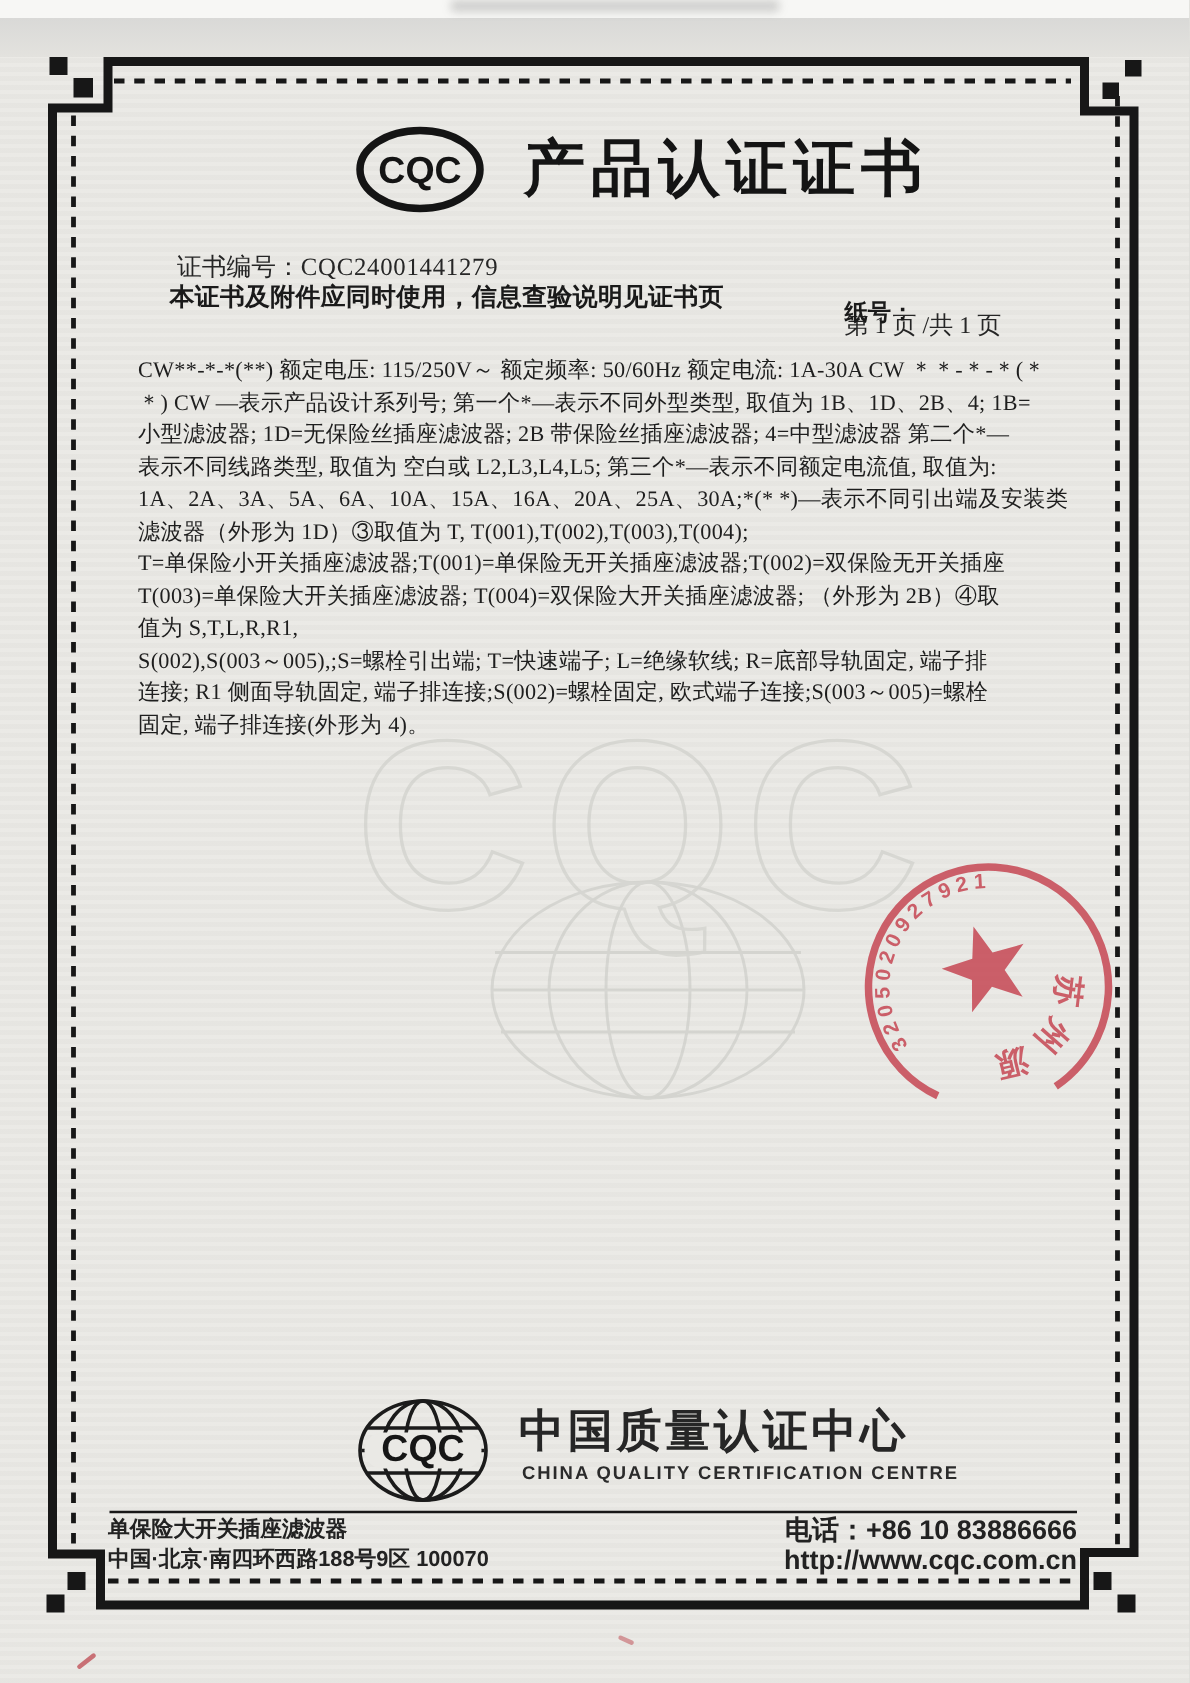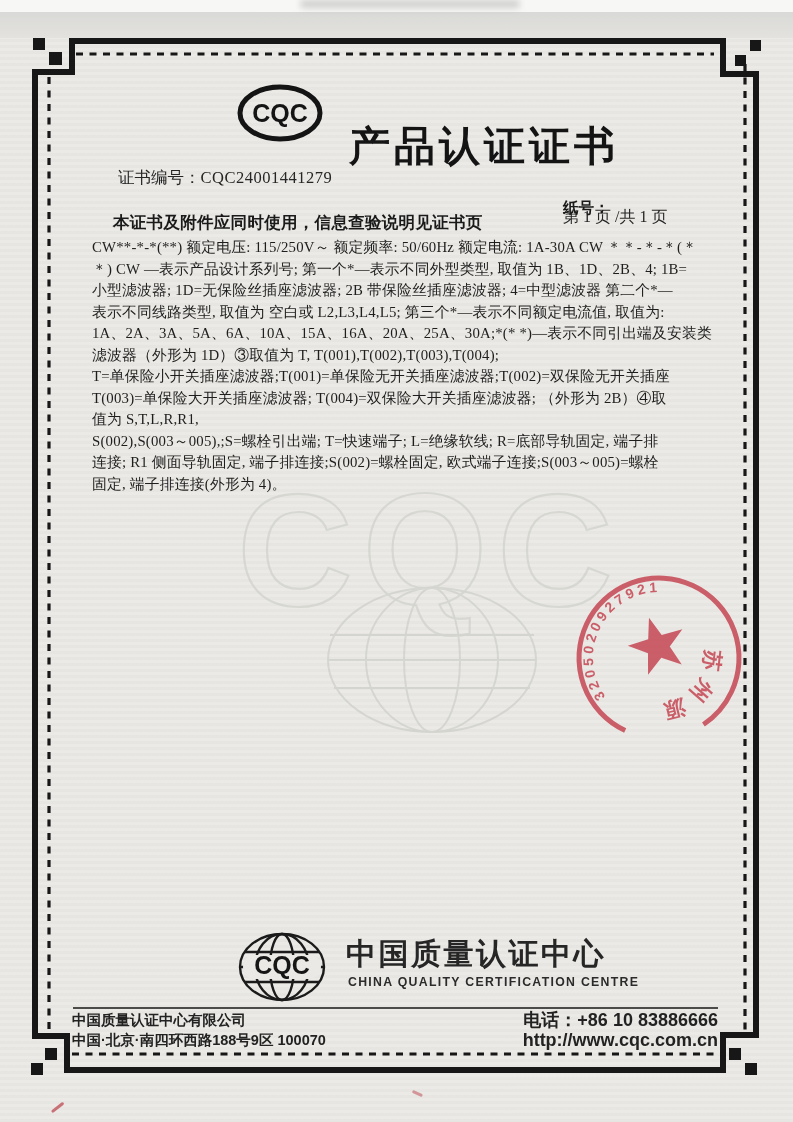--- a/index.html
+++ b/index.html
@@ -19,28 +19,28 @@
   .scan-top-band{position:absolute;left:0;top:12px;width:793px;height:26px;background:linear-gradient(180deg,#d9d9d7,#e3e2de);}
   .scan-smudge{position:absolute;left:300px;top:0;width:220px;height:8px;background:rgba(90,90,90,.25);filter:blur(3px);border-radius:4px;}
   .frame-svg,.watermark-svg,.stamp-svg{position:absolute;left:0;top:0;pointer-events:none;}
   .frame-svg{left:0;top:0;}
 
   
   .logo-top{position:absolute;left:230px;top:82px;width:104px;height:64px;}
   .title{
     position:absolute;left:349px;top:85px;
     font-size:41px;font-weight:700;letter-spacing:4px;
-    color:#141414;font-family:"Liberation Sans", sans-serif;margin-top:34px;
+    color:#141414;font-family:"Liberation Sans", sans-serif;
   }
 
   
   .cert-line{position:absolute;left:118px;top:167px;font-family:"Liberation Serif", serif;font-size:16.5px;color:#262626;}
   .cert-line .num{font-family:"Liberation Serif", serif;letter-spacing:.5px;}
   .page-info{position:absolute;left:563px;top:167px;font-family:"Liberation Serif", serif;font-size:16px;color:#262626;margin-top:40px;}
-  .usage-note{position:absolute;left:113px;top:212px;font-size:16.5px;font-weight:700;letter-spacing:.3px;color:#1a1a1a;}
+  .usage-note{position:absolute;left:113px;top:187px;font-size:16.5px;font-weight:700;letter-spacing:.3px;color:#1a1a1a;}
   .paper-no{position:absolute;left:563px;top:198px;font-size:15.5px;font-weight:600;color:#1a1a1a;}
 
   
   .body-text{
     position:absolute;left:92px;top:237px;width:622px;
     font-family:"Liberation Serif", serif;
     font-size:14.8px;line-height:21.55px;letter-spacing:.2px;
     color:#1e1e1e;
   }
   .body-text .line{white-space:nowrap;}
@@ -159,21 +159,21 @@
       <line x1="9" y1="52" x2="83" y2="52"></line>
     </g>
     <rect x="7" y="25" width="78" height="24" rx="12" fill="#eae9e5"></rect>
     <text x="46" y="44" text-anchor="middle" font-size="25" font-weight="800" font-family="Liberation Sans, sans-serif" fill="#161616">CQC</text>
   </svg>
 
   <div class="org-cn">中国质量认证中心</div>
   <div class="org-en">CHINA QUALITY CERTIFICATION CENTRE</div>
 
   <div class="footer-left">
-    <div>中国质量认证中心有限公司</div>
+    <div>单保险大开关插座滤波器</div>
     <div>中国·北京·南四环西路188号9区 100070</div>
   </div>
   <div class="footer-right">
     <div>
       <span>电话：</span><span>+86 10 83886666</span>
     </div>
     <div>http://www.cqc.com.cn</div>
   </div>
 
   <div class="artifact-red-1"></div>

